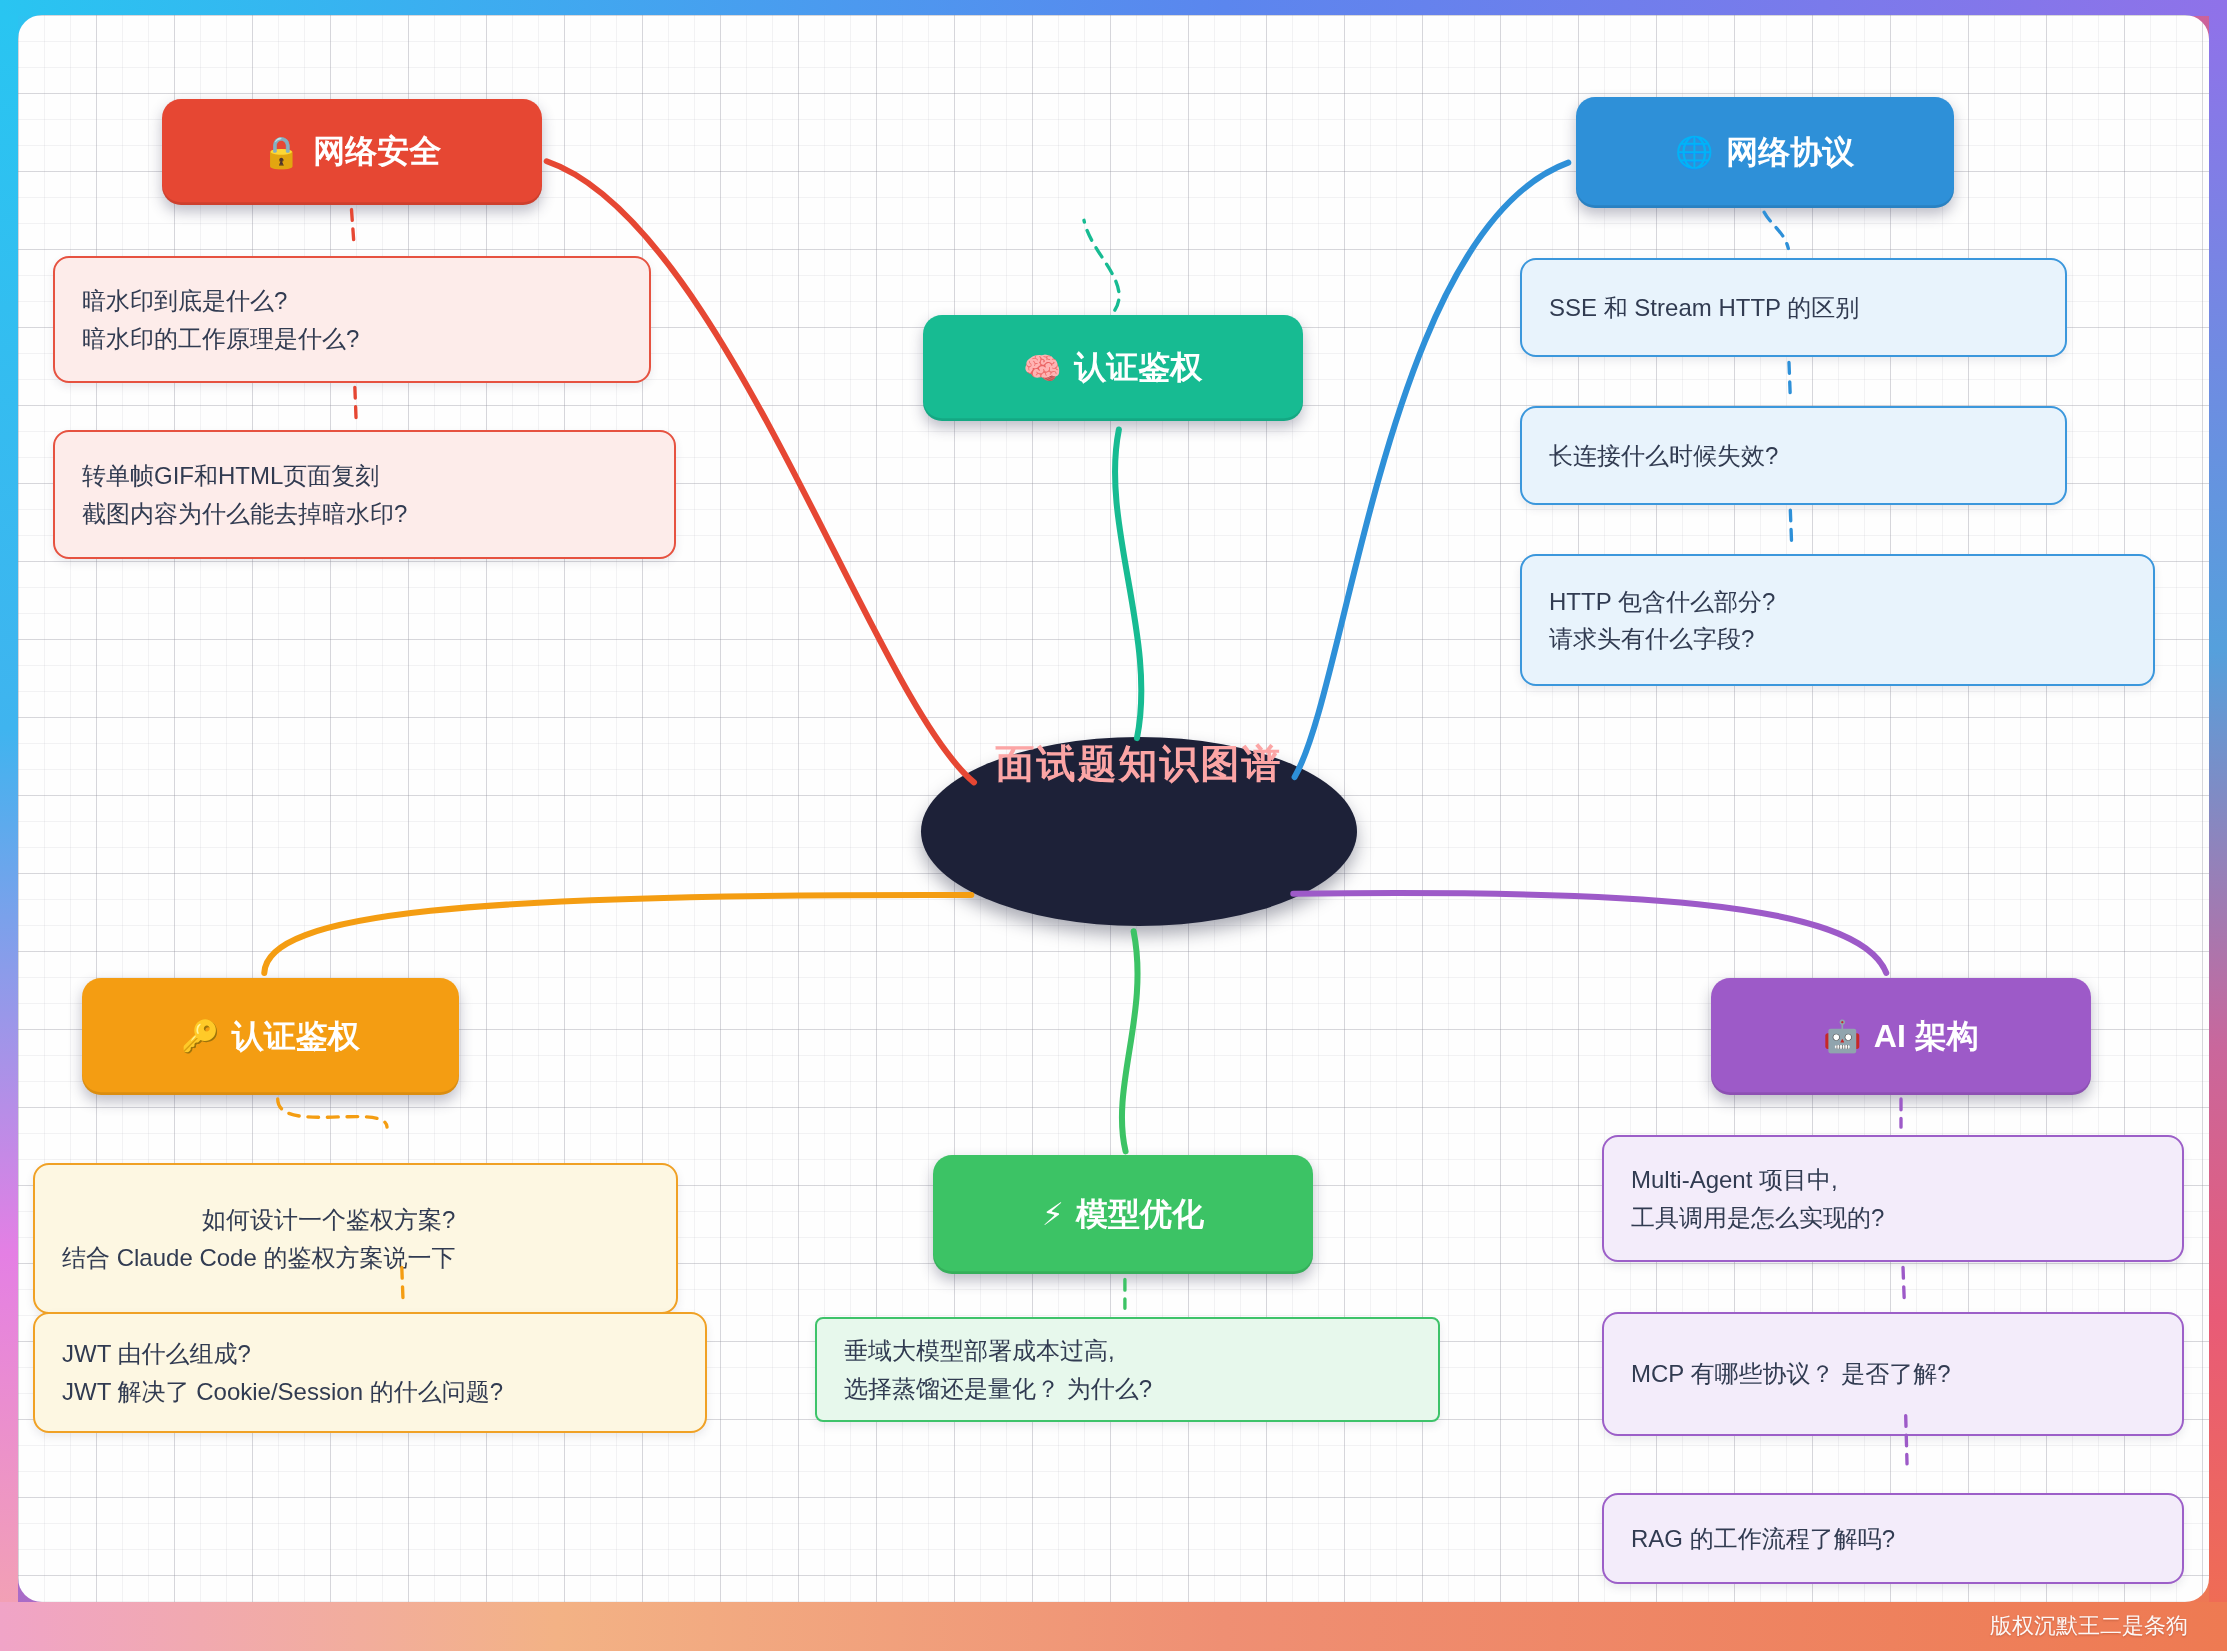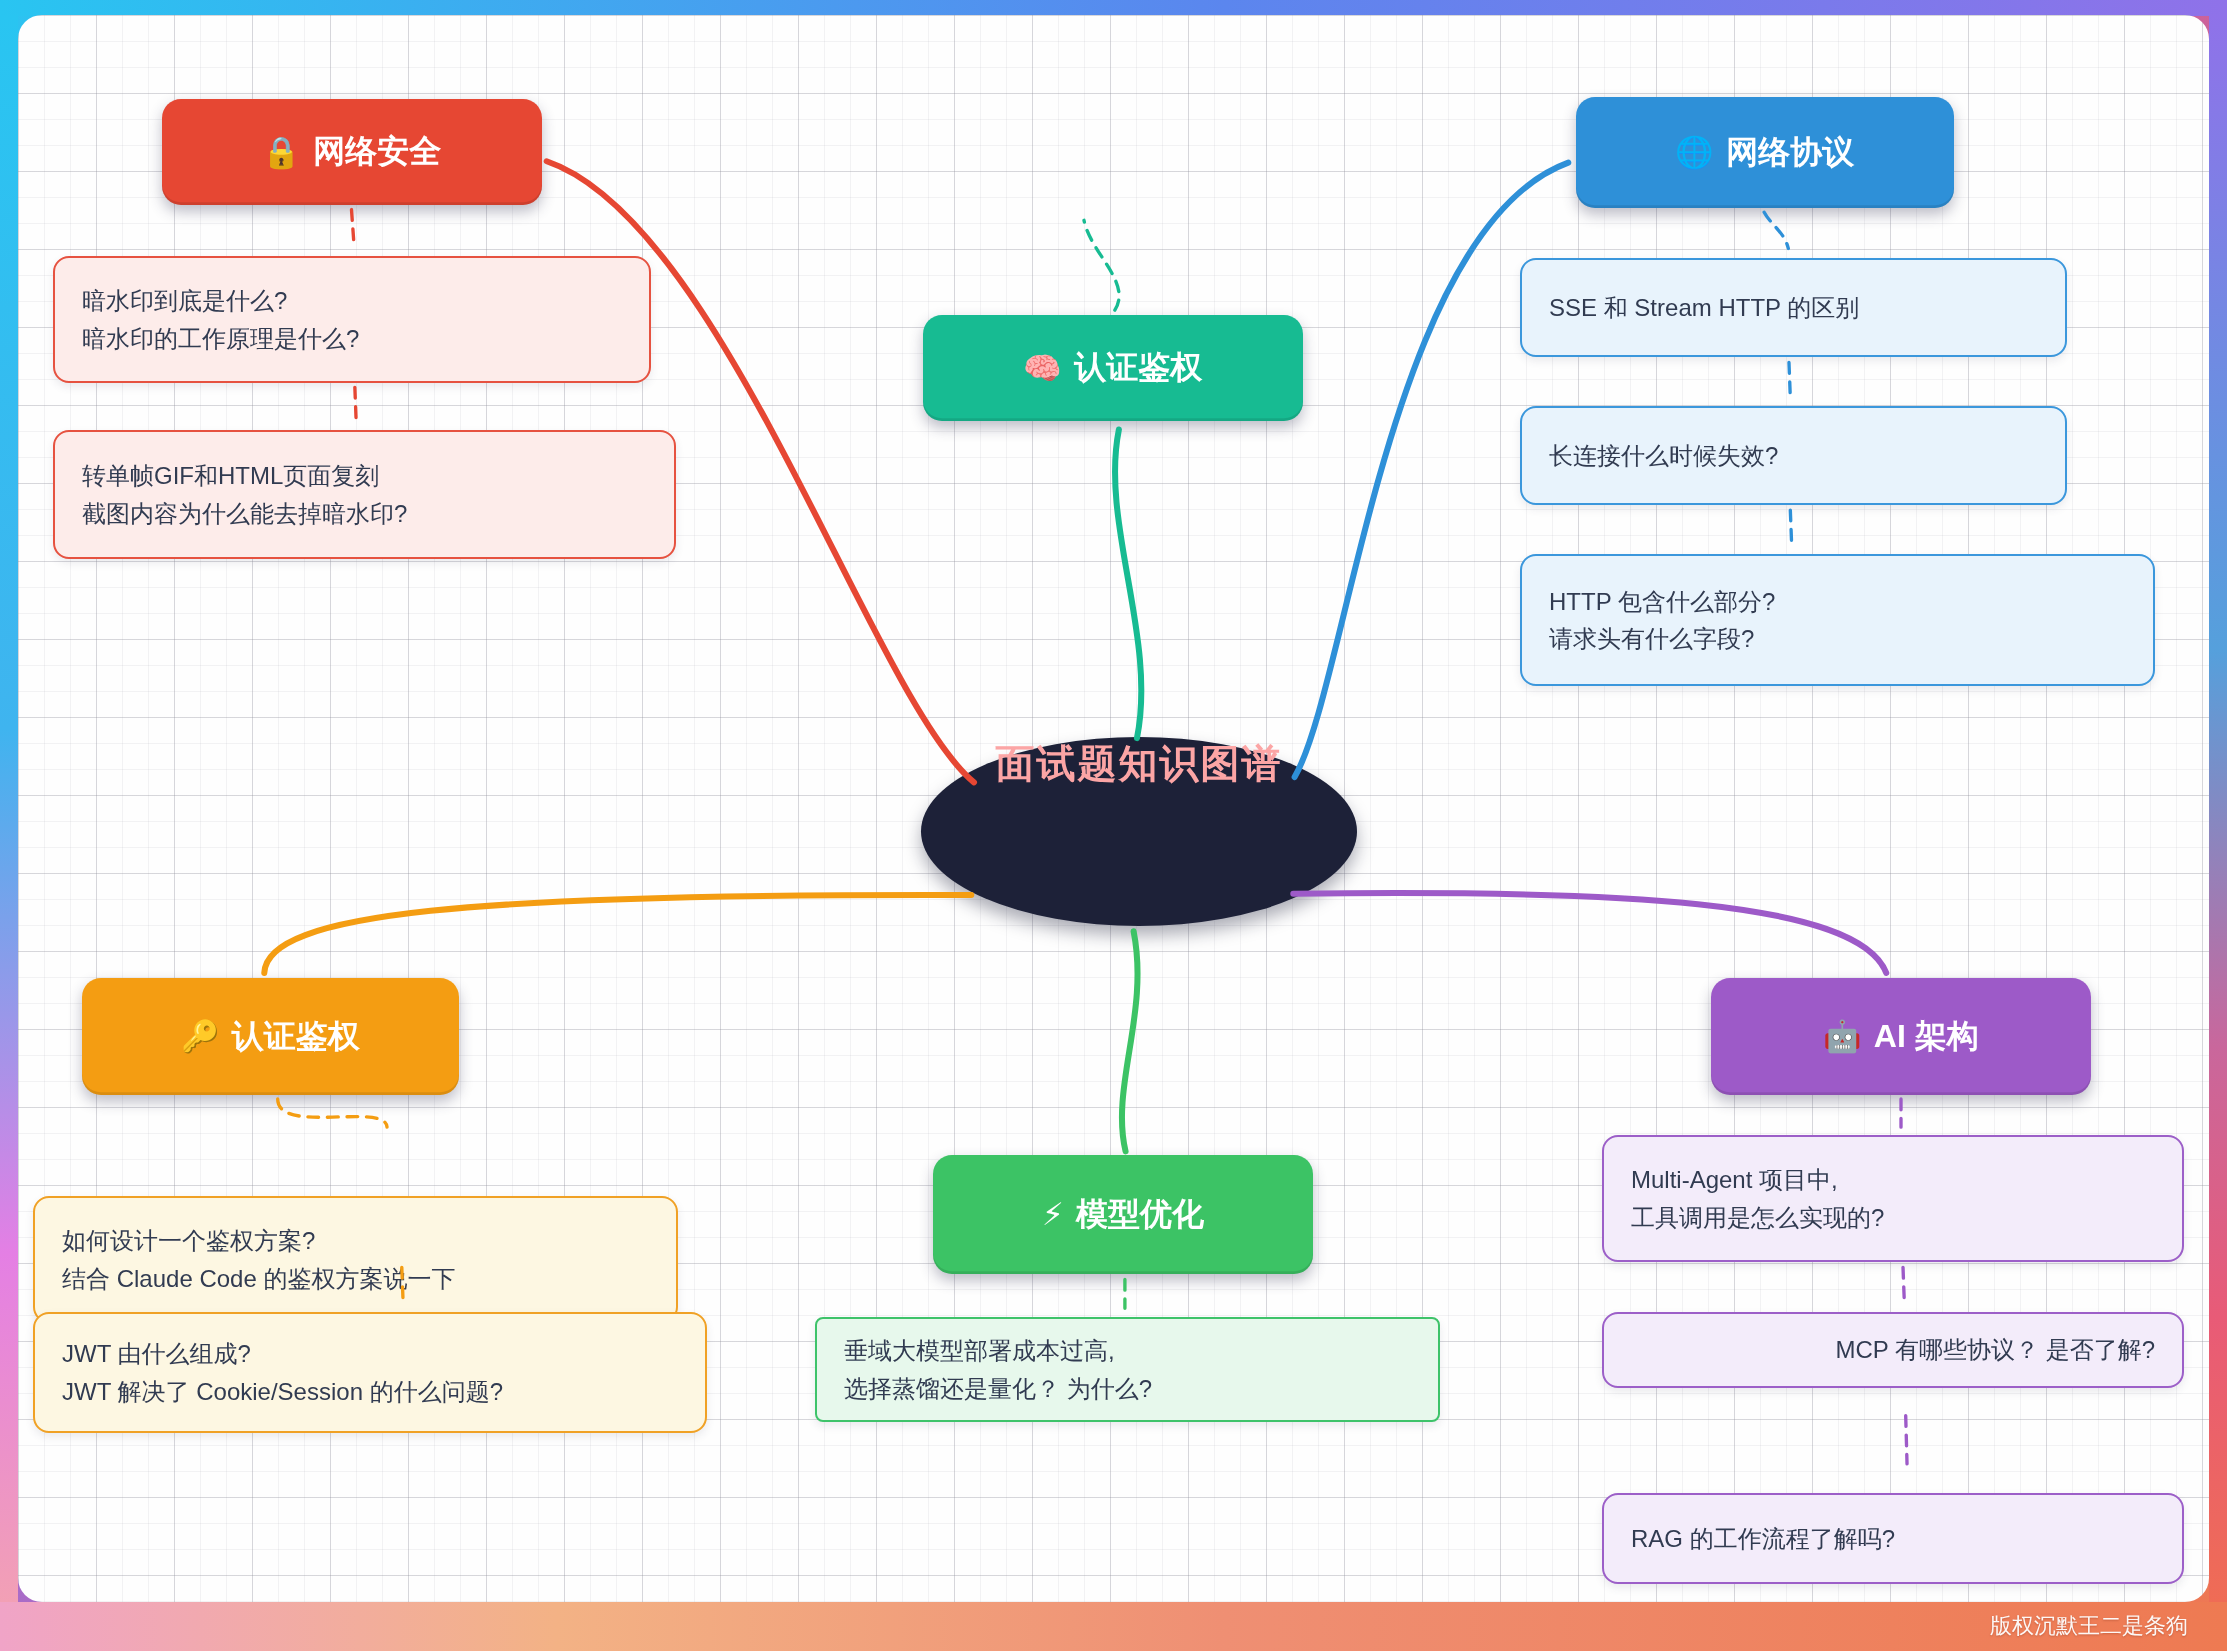--- a/index.html
+++ b/index.html
@@ -73,29 +73,29 @@
   
   #dl-q1{left:705px;top:79px;width:734px;height:132px;background:var(--c-teal-fill);border-color:#2bbd92;}
   #dl-hdr{left:923px;top:315px;width:380px;height:106px;background:var(--c-teal);}
   
   #proto-hdr{left:1576px;top:97px;width:378px;height:111px;background:var(--c-blue);}
   #proto-q1{left:1520px;top:258px;width:547px;height:99px;background:var(--c-blue-fill);border-color:#3b97dc;}
   #proto-q2{left:1520px;top:406px;width:547px;height:99px;background:var(--c-blue-fill);border-color:#3b97dc;}
   #proto-q3{left:1520px;top:554px;width:635px;height:132px;background:var(--c-blue-fill);border-color:#3b97dc;}
   
   #auth-hdr{left:82px;top:978px;width:377px;height:117px;background:var(--c-orange);}
-  #auth-q1{left:33px;top:1196px;width:645px;height:127px;background:var(--c-orange-fill);border-color:#f0a125;}
+  #auth-q1{left:33px;top:1163px;width:645px;height:151px;background:var(--c-orange-fill);border-color:#f0a125;text-align:right;}
   #auth-q2{left:33px;top:1312px;width:674px;height:121px;background:var(--c-orange-fill);border-color:#f0a125;}
   
   #opt-hdr{left:933px;top:1155px;width:380px;height:119px;background:var(--c-green);}
   #opt-q1{left:815px;top:1317px;width:625px;height:105px;background:var(--c-green-fill);border-color:#3ec36a;border-radius:8px;}
   
   #ai-hdr{left:1711px;top:978px;width:380px;height:117px;background:var(--c-purple);}
   #ai-q1{left:1602px;top:1135px;width:582px;height:127px;background:var(--c-purple-fill);border-color:#9c5fc8;}
-  #ai-q2{left:1602px;top:1312px;width:582px;height:76px;background:var(--c-purple-fill);border-color:#9c5fc8;justify-content:flex-end;}
+  #ai-q2{left:1602px;top:1312px;width:582px;height:124px;background:var(--c-purple-fill);border-color:#9c5fc8;}
   #ai-q3{left:1602px;top:1473px;width:582px;height:91px;background:var(--c-purple-fill);border-color:#9c5fc8;margin-top:20px;}
   
   #links{position:absolute;left:0;top:0;width:2227px;height:1652px;z-index:3;pointer-events:none;}
   #links path{fill:none;stroke-linecap:round;}
   .solid{stroke-width:9px;}
   .dash{stroke-width:5px;stroke-dasharray:16 13;}
   
   #watermark{
     position:absolute;right:39px;bottom:10.7px;z-index:4;
     color:rgba(255,255,255,.95);font-size:22px;font-weight:normal;

